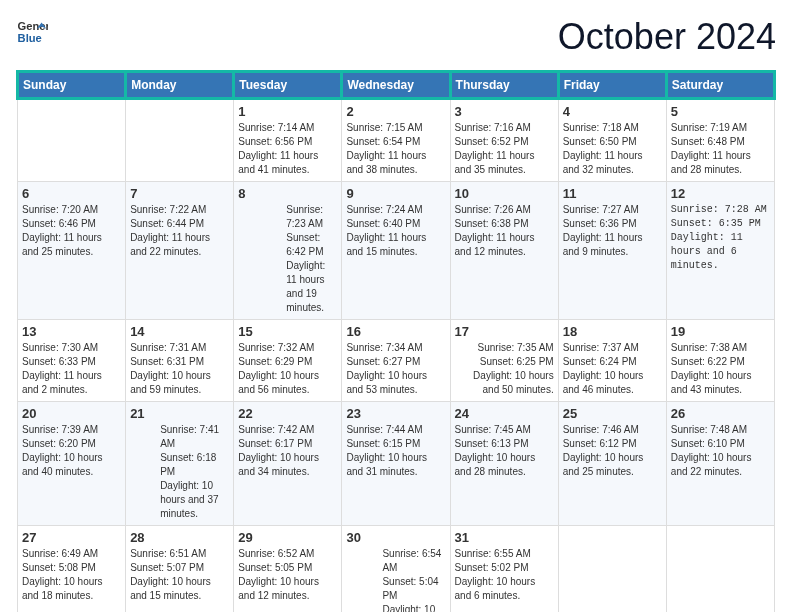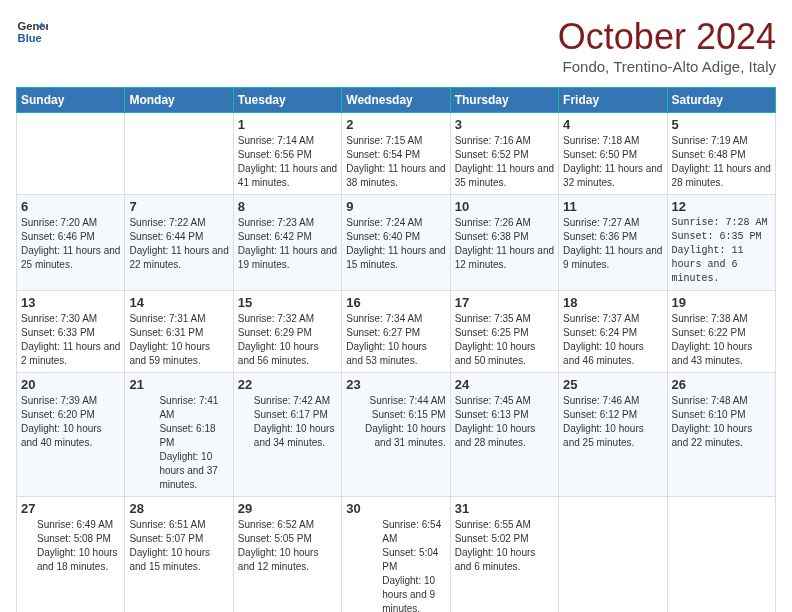--- a/index.html
+++ b/index.html
@@ -24,39 +24,39 @@
     .logo-icon {
       width: 32px;
       height: 32px;
     }
     .title-block {
       text-align: right;
     }
     .month-title {
       font-size: 36px;
       font-weight: normal;
-      color: #7f1d1d;
+      color: #0f172a;
     }
     .subtitle {
       font-size: 15px;
       color: #555;
     }
     table {
       width: 100%;
       border-collapse: collapse;
       table-layout: fixed;
     }
     thead tr th {
       background-color: #3575b5;
       color: #fff;
       font-size: 12px;
       font-weight: bold;
       padding: 5px 4px;
       text-align: left;
-      border: 1px solid #14b8a6;
+      border: 3px solid #14b8a6;
     }
     tbody tr {
       border-bottom: 1px solid #ccc;
     }
     tbody tr td {
       vertical-align: top;
       padding: 4px 4px;
       font-size: 10.5px;
       color: #333;
       border: 1px solid #ddd;
@@ -86,21 +86,20 @@
 <div class="header">
   <div class="logo">
     <svg class="logo-icon" viewBox="0 0 40 40">
       <text x="2" y="18" font-size="14" font-weight="bold" fill="#333" font-family="Arial">General</text>
       <text x="2" y="32" font-size="14" font-weight="bold" fill="#2060a0" font-family="Arial">Blue</text>
       <polygon points="32,8 38,16 32,13 26,16" fill="#3575b5"></polygon>
     </svg>
   </div>
   <div class="title-block">
     <div class="month-title">October 2024</div>
-    <div class="subtitle">Fondo, Trentino-Alto Adige, Italy</div>
   </div>
 </div>
 
 <table>
   <thead>
     <tr>
     <th>Sunday</th>
         <th>Monday</th>
         <th>Tuesday</th>
         <th>Wednesday</th>
@@ -152,21 +151,21 @@
 Daylight: 11 hours and 25 minutes.</div>
         </td>
         <td>
           <span class="day-num">7</span>
           <div class="day-info" style="white-space: pre-line;">Sunrise: 7:22 AM
 Sunset: 6:44 PM
 Daylight: 11 hours and 22 minutes.</div>
         </td>
         <td>
           <span class="day-num">8</span>
-          <div class="day-info" style="white-space: pre-line;">Sunrise: 7:23 AM
+          <div class="day-info" style="white-space: pre-line; margin-left: 48px;">Sunrise: 7:23 AM
 Sunset: 6:42 PM
 Daylight: 11 hours and 19 minutes.</div>
         </td>
         <td>
           <span class="day-num">9</span>
           <div class="day-info" style="white-space: pre-line;">Sunrise: 7:24 AM
 Sunset: 6:40 PM
 Daylight: 11 hours and 15 minutes.</div>
         </td>
         <td>
@@ -208,21 +207,21 @@
 Daylight: 10 hours and 56 minutes.</div>
         </td>
         <td>
           <span class="day-num">16</span>
           <div class="day-info" style="white-space: pre-line;">Sunrise: 7:34 AM
 Sunset: 6:27 PM
 Daylight: 10 hours and 53 minutes.</div>
         </td>
         <td>
           <span class="day-num">17</span>
-          <div class="day-info" style="white-space: pre-line;">Sunrise: 7:35 AM
+          <div class="day-info" style="white-space: pre-line; text-align: right;">Sunrise: 7:35 AM
 Sunset: 6:25 PM
 Daylight: 10 hours and 50 minutes.</div>
         </td>
         <td>
           <span class="day-num">18</span>
           <div class="day-info" style="white-space: pre-line;">Sunrise: 7:37 AM
 Sunset: 6:24 PM
 Daylight: 10 hours and 46 minutes.</div>
         </td>
         <td>
@@ -240,27 +239,27 @@
 Daylight: 10 hours and 40 minutes.</div>
         </td>
         <td>
           <span class="day-num">21</span>
           <div class="day-info" style="white-space: pre-line; margin-left: 30px;">Sunrise: 7:41 AM
 Sunset: 6:18 PM
 Daylight: 10 hours and 37 minutes.</div>
         </td>
         <td>
           <span class="day-num">22</span>
-          <div class="day-info" style="white-space: pre-line; margin-left: 16px;">Sunrise: 7:42 AM
+          <div class="day-info" style="white-space: pre-line;">Sunrise: 7:42 AM
 Sunset: 6:17 PM
 Daylight: 10 hours and 34 minutes.</div>
         </td>
         <td>
           <span class="day-num">23</span>
-          <div class="day-info" style="white-space: pre-line; text-align: right;">Sunrise: 7:44 AM
+          <div class="day-info" style="white-space: pre-line;">Sunrise: 7:44 AM
 Sunset: 6:15 PM
 Daylight: 10 hours and 31 minutes.</div>
         </td>
         <td>
           <span class="day-num">24</span>
           <div class="day-info" style="white-space: pre-line;">Sunrise: 7:45 AM
 Sunset: 6:13 PM
 Daylight: 10 hours and 28 minutes.</div>
         </td>
         <td>
@@ -272,21 +271,21 @@
         <td>
           <span class="day-num">26</span>
           <div class="day-info" style="white-space: pre-line;">Sunrise: 7:48 AM
 Sunset: 6:10 PM
 Daylight: 10 hours and 22 minutes.</div>
         </td>
       </tr>
       <tr>
         <td>
           <span class="day-num">27</span>
-          <div class="day-info" style="white-space: pre-line; margin-left: 16px;">Sunrise: 6:49 AM
+          <div class="day-info" style="white-space: pre-line;">Sunrise: 6:49 AM
 Sunset: 5:08 PM
 Daylight: 10 hours and 18 minutes.</div>
         </td>
         <td>
           <span class="day-num">28</span>
           <div class="day-info" style="white-space: pre-line;">Sunrise: 6:51 AM
 Sunset: 5:07 PM
 Daylight: 10 hours and 15 minutes.</div>
         </td>
         <td>

